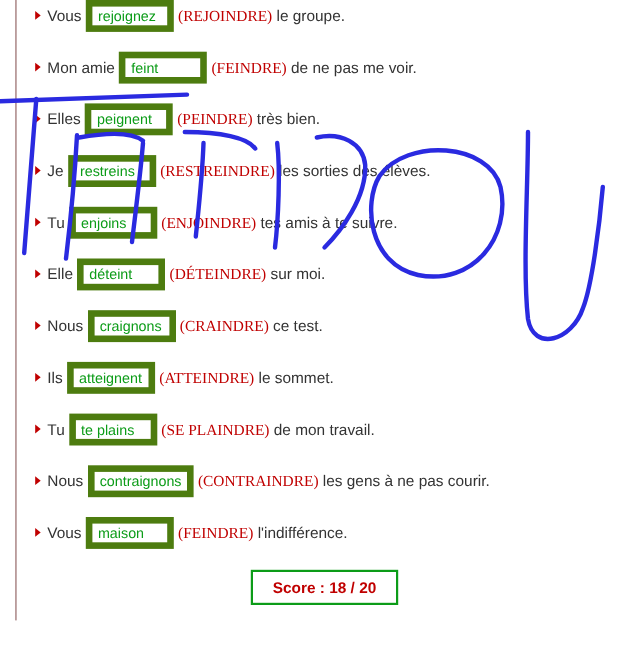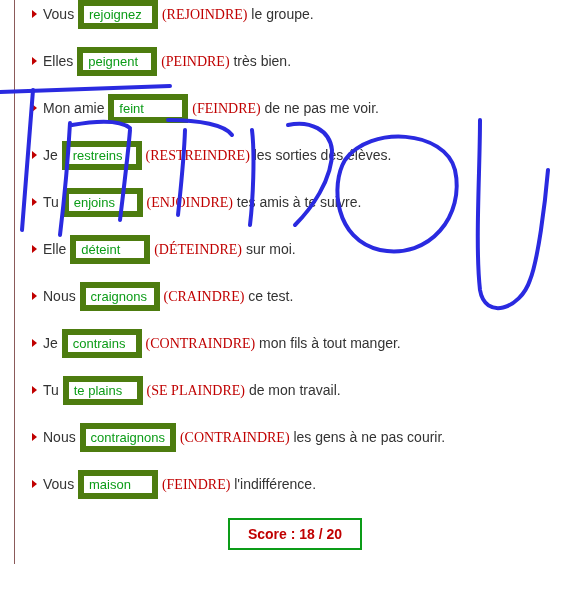--- a/index.html
+++ b/index.html
@@ -81,27 +81,27 @@
     width: 570px;
     height: 602px;
     pointer-events: none;
   }
 </style>
 </head>
 <body>
 
 <div class="page" id="rows">
     <div class="row" style="padding-top: 0px;"><span class="caret"></span><span>Vous </span><span class="ans">rejoignez</span> <span class="verb">(REJOINDRE)</span><span> le groupe.</span></div>
+    <div class="row"><span class="caret"></span><span>Mon amie </span><span class="ans">feint</span> <span class="verb">(FEINDRE)</span><span> de ne pas me voir.</span></div>
     <div class="row"><span class="caret"></span><span>Elles </span><span class="ans">peignent</span> <span class="verb">(PEINDRE)</span><span> très bien.</span></div>
-    <div class="row"><span class="caret"></span><span>Mon amie </span><span class="ans">feint</span> <span class="verb">(FEINDRE)</span><span> de ne pas me voir.</span></div>
     <div class="row"><span class="caret"></span><span>Je </span><span class="ans">restreins</span> <span class="verb">(RESTREINDRE)</span><span> les sorties des élèves.</span></div>
     <div class="row"><span class="caret"></span><span>Tu </span><span class="ans">enjoins</span> <span class="verb">(ENJOINDRE)</span><span> tes amis à te suivre.</span></div>
     <div class="row"><span class="caret"></span><span>Elle </span><span class="ans">déteint</span> <span class="verb">(DÉTEINDRE)</span><span> sur moi.</span></div>
     <div class="row"><span class="caret"></span><span>Nous </span><span class="ans">craignons</span> <span class="verb">(CRAINDRE)</span><span> ce test.</span></div>
-    <div class="row"><span class="caret"></span><span>Je </span><span class="ans">contrains</span> <span class="verb">(CONTRAINDRE)</span><span> mon fils à tout manger.</span></div>
+    <div class="row"><span class="caret"></span><span>Ils </span><span class="ans">atteignent</span> <span class="verb">(ATTEINDRE)</span><span> le sommet.</span></div>
     <div class="row"><span class="caret"></span><span>Tu </span><span class="ans">te plains</span> <span class="verb">(SE PLAINDRE)</span><span> de mon travail.</span></div>
     <div class="row"><span class="caret"></span><span>Nous </span><span class="ans">contraignons</span> <span class="verb">(CONTRAINDRE)</span><span> les gens à ne pas courir.</span></div>
     <div class="row"><span class="caret"></span><span>Vous </span><span class="ans">maison</span> <span class="verb">(FEINDRE)</span><span> l'indifférence.</span></div>
     <div class="scorebox"><span class="score">Score : 18 / 20</span></div>
   </div>
 
 <svg class="ink" viewBox="0 0 570 602">
   <g fill="none" stroke="#2a2ae0" stroke-width="4" stroke-linecap="round" stroke-linejoin="round">
 
     <path d="M0 92 L170 86"></path>

